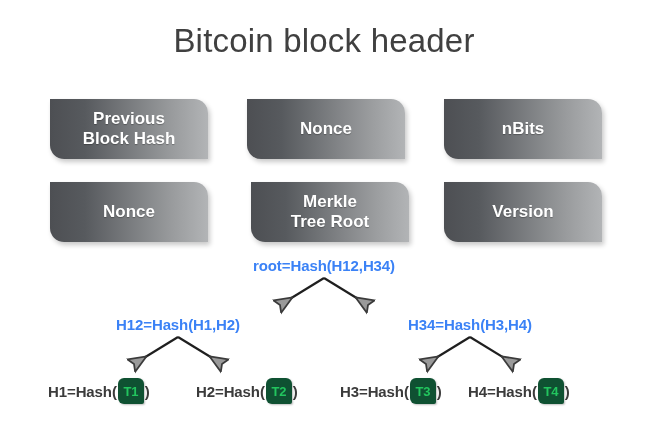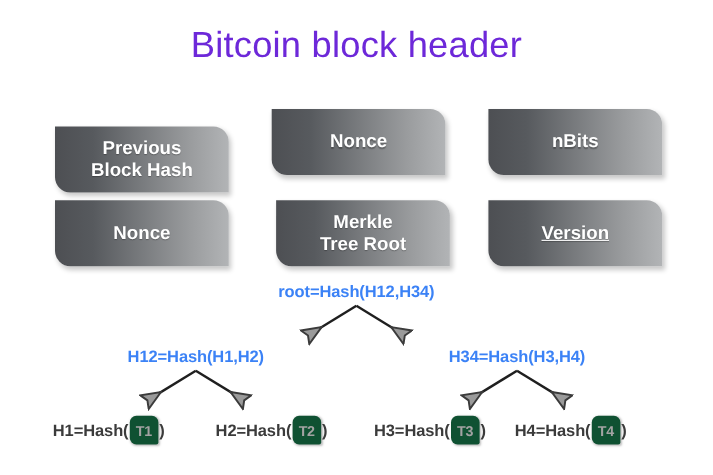--- a/index.html
+++ b/index.html
@@ -19,21 +19,21 @@
 
   
   #title {
     position: absolute;
     left: 0; top: 22px;
     width: 648px;
     text-align: center;
     font-size: 33px;
     font-weight: 400;
     letter-spacing: 0.2px;
-    color: #6d28d9;
+    color: #404040;
     white-space: nowrap;
   }
 
   
   .field-box {
     position: absolute;
     border-radius: 0 14px 0 14px;
     background: linear-gradient(90deg, #4d4f53 0%, #575a5e 22%, #9a9c9e 78%, #b2b4b6 100%);
     box-shadow: 2px 3px 5px rgba(0,0,0,0.22);
     display: flex;
@@ -42,26 +42,26 @@
     color: #ffffff;
     font-weight: bold;
     font-size: 17px;
     line-height: 1.15;
     text-align: center;
     text-shadow: 0 1px 1px rgba(0,0,0,0.28);
     padding: 0 8px;
   }
   .field-box .lbl { white-space: pre-line; }
 
-  #box-prev    { left: 50px;  top: 99px;  width: 158px; height: 60px; margin-top: 16px; }
+  #box-prev    { left: 50px;  top: 99px;  width: 158px; height: 60px; }
   #box-nonce   { left: 247px; top: 99px;  width: 158px; height: 60px; }
   #box-nbits   { left: 444px; top: 99px;  width: 158px; height: 60px; }
   #box-time    { left: 50px;  top: 182px; width: 158px; height: 60px; }
   #box-merkle  { left: 251px; top: 182px; width: 158px; height: 60px; }
-  #box-version { left: 444px; top: 182px; width: 158px; height: 60px; text-decoration: underline; }
+  #box-version { left: 444px; top: 182px; width: 158px; height: 60px; }
 
   
   #tree {
     position: absolute;
     left: 0; top: 248px;
     width: 648px; height: 184px;
   }
   .node {
     position: absolute;
     font-weight: bold;
@@ -92,21 +92,21 @@
   #leaf-4 { left: 468px; text-align: center; }
 
   .tx-badge {
     display: inline-flex;
     align-items: center;
     justify-content: center;
     width: 26px; height: 26px;
     margin: 0 1px;
     background: #0f5132;
     border-radius: 6px 6px 2px 6px;
-    color: #a3a3a3;
+    color: #22c55e;
     font-size: 13px;
     font-weight: bold;
     letter-spacing: -0.3px;
     box-shadow: 1px 1px 2px rgba(0,0,0,0.25);
   }
 
   #arrows { position: absolute; left: 0; top: 0; width: 648px; height: 184px; }
 </style>
 </head>
 <body>

